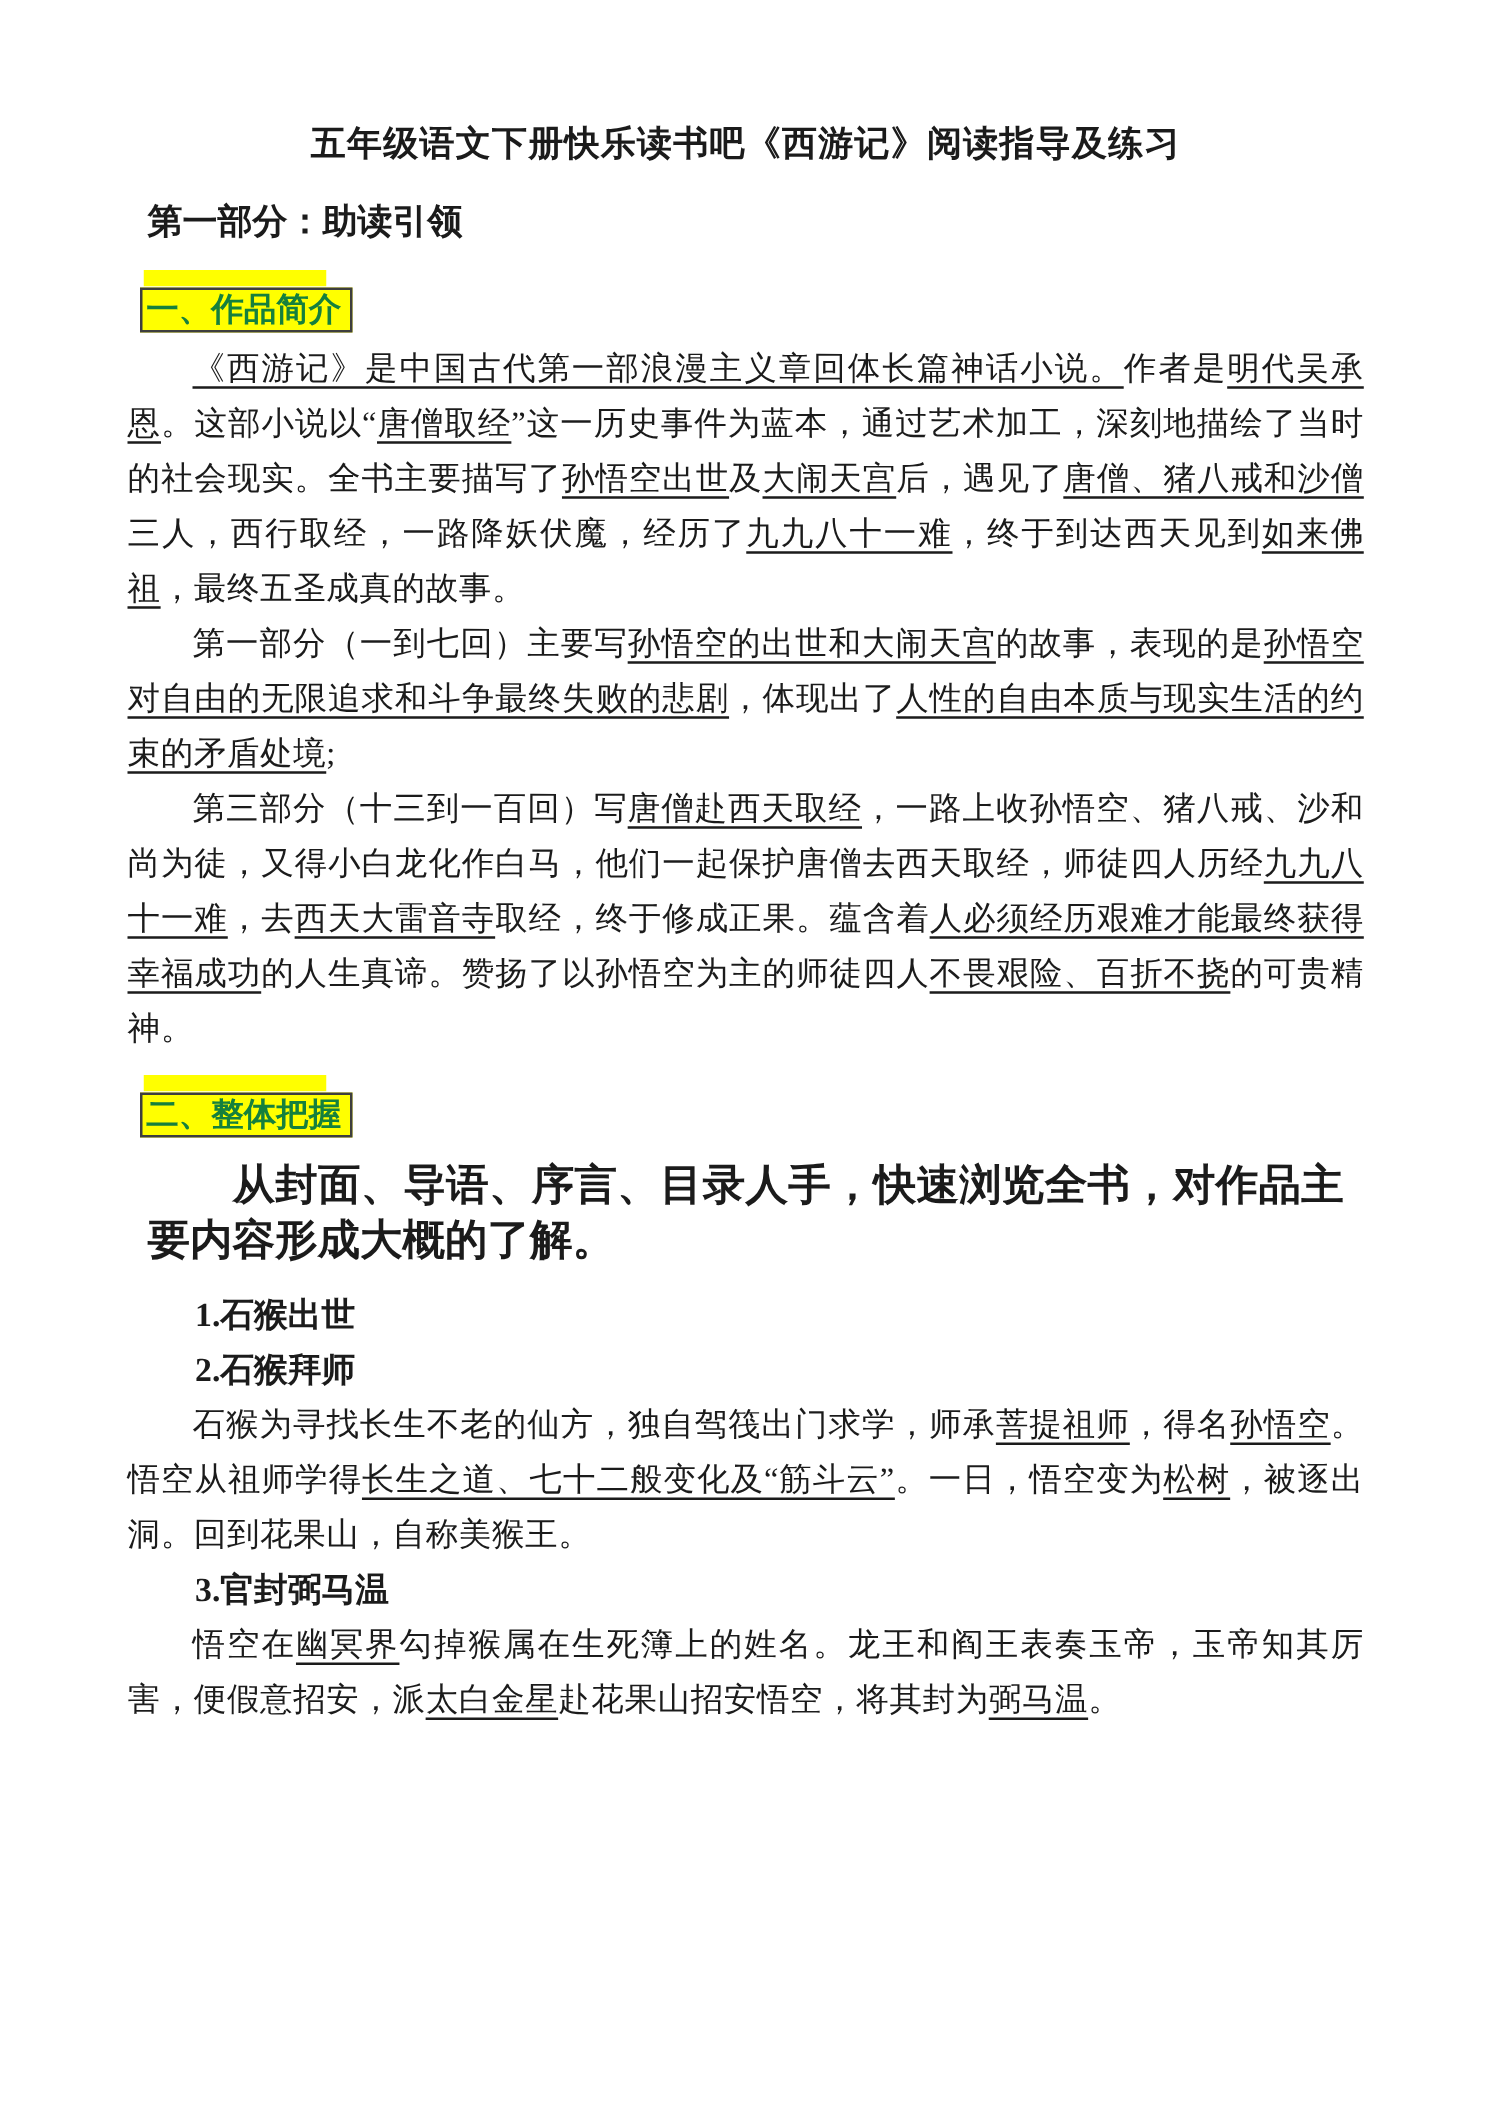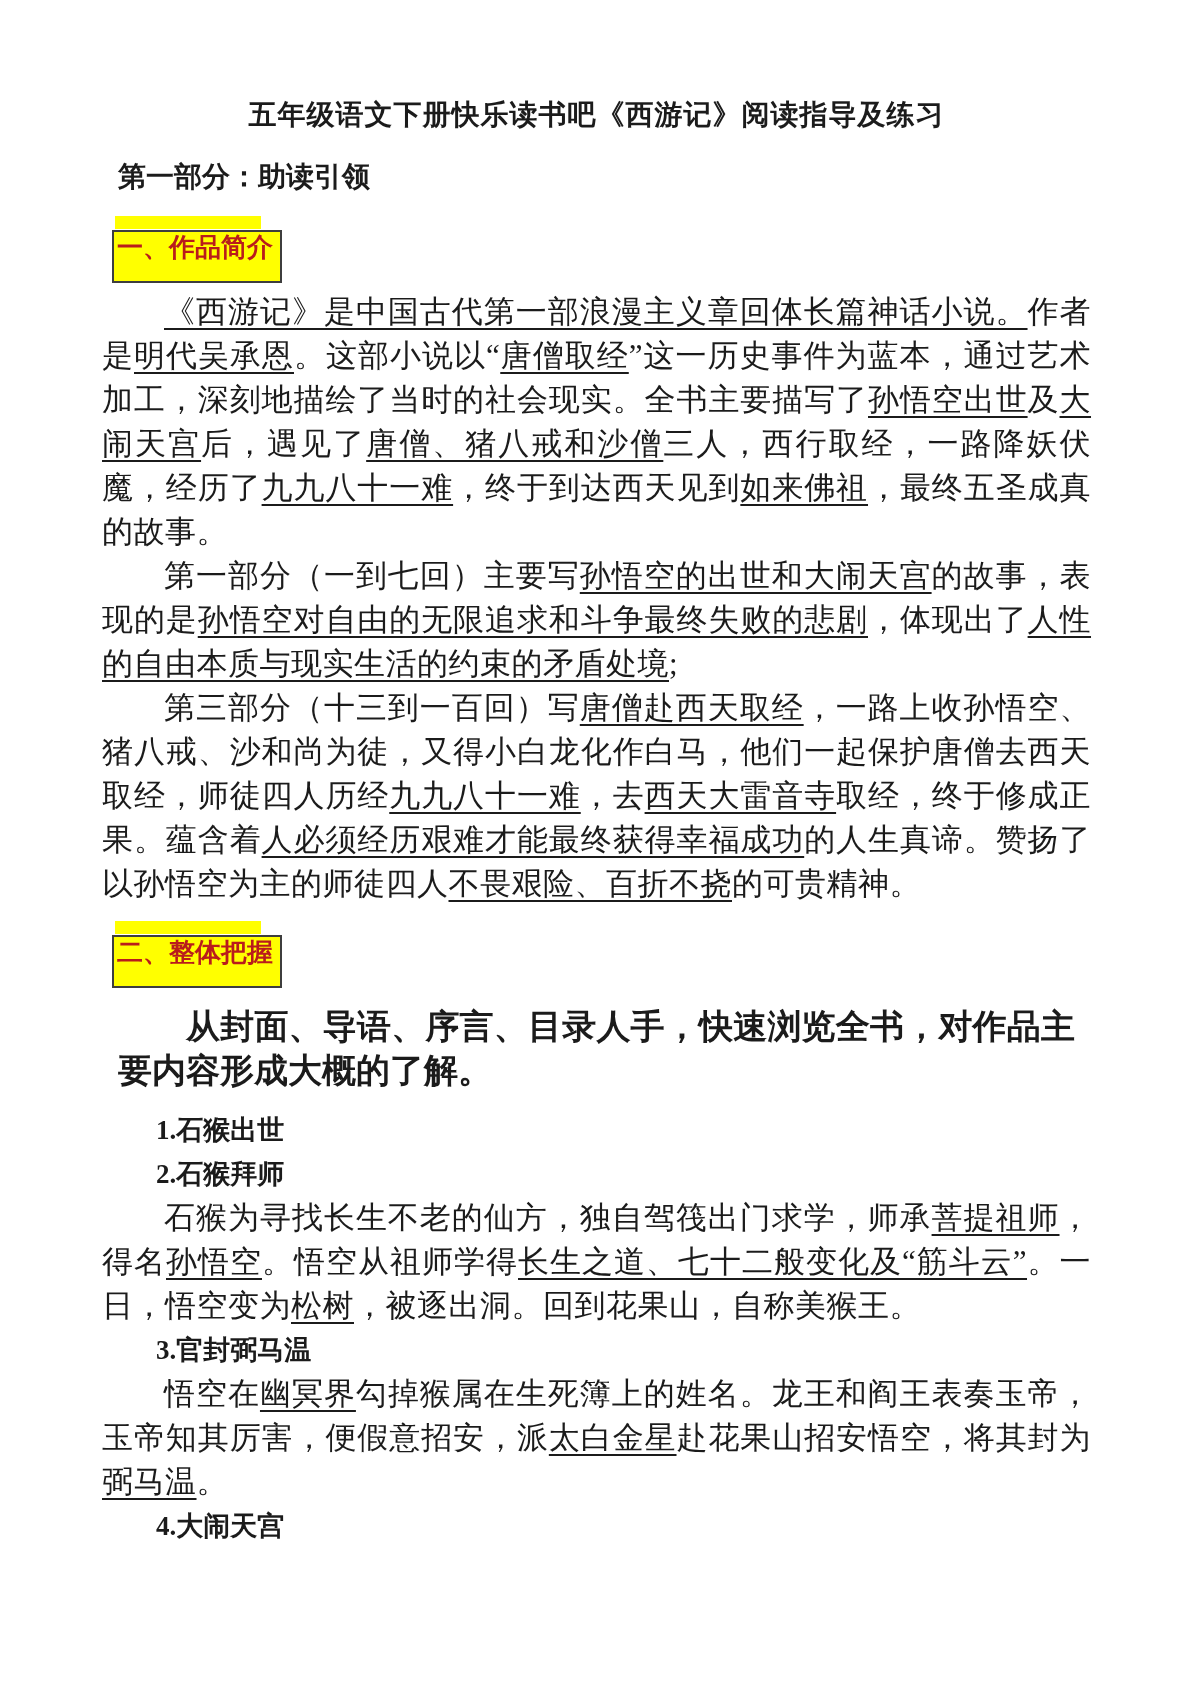--- a/index.html
+++ b/index.html
@@ -18,24 +18,24 @@
     margin:16px;
     font-family:"Liberation Sans","DejaVu Sans",sans-serif;
     font-size:28px;line-height:46px;font-weight:bold;
   }
   .hl-block{margin:15px 0 7px 10px;}
   .hl-strip{width:146px;height:13px;background:#ffff00;margin:0 0 1px 3px;}
   .hl-box{
     display:inline-block;background:#ffff00;border:2px solid #3e3e3e;
     font-family:"Liberation Sans","DejaVu Sans",sans-serif;
     font-size:26px;line-height:31px;font-weight:bold;
-    padding:0 7px 18px 3px;color:#b91c1c;text-align:center;
+    padding:0 7px 1px 3px;color:#15803d;text-align:center;
   }
   p.body{
-    margin:0;font-size:31px;line-height:44px;text-indent:2em;
+    margin:0;font-size:26px;line-height:44px;text-indent:2em;
     text-align:justify;letter-spacing:0.5px;
   }
   p.lead{
     margin:16px;font-size:34px;line-height:44px;text-indent:2em;text-align:justify;
     font-family:"Liberation Sans","DejaVu Sans",sans-serif;font-weight:bold;
   }
   p.item-heading{
     margin:0;font-size:27px;line-height:44px;text-indent:2em;font-weight:bold;
   }
   .u{
@@ -71,15 +71,14 @@
   <p class="lead">从封面、导语、序言、目录人手，快速浏览全书，对作品主要内容形成大概的了解。</p>
 
   <p class="item-heading">1.石猴出世</p>
 
   <p class="item-heading">2.石猴拜师</p>
   <p class="body"><span>石猴为寻找长生不老的仙方，独自驾筏出门求学，师承</span><span class="u">菩提祖师</span><span>，得名</span><span class="u">孙悟空</span><span>。悟空从祖师学得</span><span class="u">长生之道、七十二般变化及“筋斗云”</span><span>。一日，悟空变为</span><span class="u">松树</span><span>，被逐出洞。回到花果山，自称美猴王。</span></p>
 
   <p class="item-heading">3.官封弼马温</p>
   <p class="body"><span>悟空在</span><span class="u">幽冥界</span><span>勾掉猴属在生死簿上的姓名。龙王和阎王表奏玉帝，玉帝知其厉害，便假意招安，派</span><span class="u">太白金星</span><span>赴花果山招安悟空，将其封为</span><span class="u">弼马温</span><span>。</span></p>
 
-  <p class="item-heading">4.大闹天宫</p>
 
 </div>
 
 </body></html>

